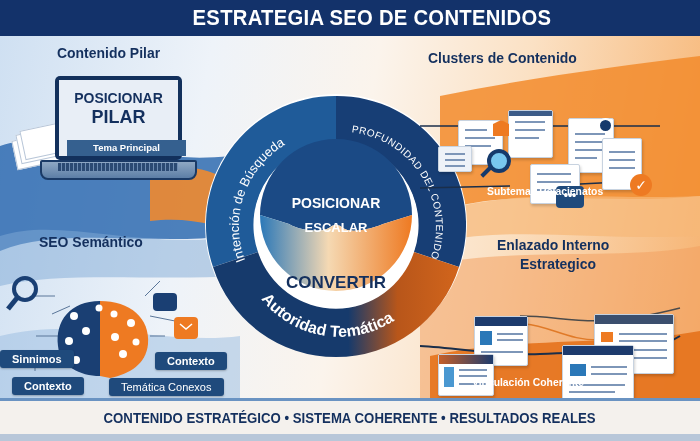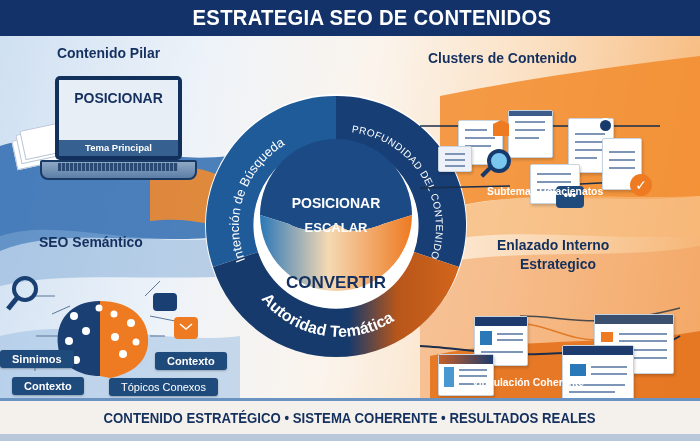--- a/index.html
+++ b/index.html
@@ -15,21 +15,21 @@
   .wave { position: absolute; }
 
   .sec-title { position: absolute; color: #14305e; font-weight: 700; font-size: 15.5px; white-space: nowrap; transform: scaleX(0.9); transform-origin: left center; }
   .sub-label { position: absolute; font-weight: 700; font-size: 11.5px; white-space: nowrap; transform: scaleX(0.9); transform-origin: left center; }
 
   
   .laptop-screen { position: absolute; left: 55px; top: 40px; width: 127px; height: 84px; background: #12305c; border-radius: 5px; padding: 4px; }
   .laptop-inner { width: 100%; height: 100%; background: #e8eef6; position: relative; }
   .laptop-inner .t1 { position: absolute; top: 10px; width: 100%; text-align: center; font-weight: 700; color: #14305e; font-size: 14px; }
   .laptop-inner .t2 { position: absolute; top: 27px; width: 100%; text-align: center; font-weight: 700; color: #14305e; font-size: 18px; }
-  .laptop-inner .bar { position: absolute; bottom: 0; left: 0; width: 100%; height: 16px; background: #35608f; color: #fff; font-size: 9.5px; font-weight: 700; text-align: center; line-height: 16px; }
+  .laptop-inner .bar { position: absolute; bottom: 0; left: 8px; width: 100%; height: 16px; background: #35608f; color: #fff; font-size: 9.5px; font-weight: 700; text-align: center; line-height: 16px; }
   .laptop-base { position: absolute; left: 40px; top: 124px; width: 157px; height: 20px; background: linear-gradient(#8fa8c4, #5c7ea6); border-radius: 2px 2px 8px 8px; border: 2px solid #1a3a66; }
   .laptop-keys { position: absolute; left: 58px; top: 127px; width: 120px; height: 8px; background: repeating-linear-gradient(90deg, #2b4a73 0 3px, #6d8cb2 3px 4px); }
   .papers { position: absolute; left: 14px; top: 90px; width: 52px; height: 40px; }
   .paper { position: absolute; width: 44px; height: 30px; background: #fff; border: 1px solid #b8c6d8; transform: rotate(-12deg); }
 
   
   .circle-wrap { position: absolute; left: 203px; top: 56px; width: 266px; height: 266px; }
 
   
   .doc { position: absolute; background: #fff; border: 1px solid #c8d3e0; border-radius: 2px; box-shadow: 1px 2px 3px rgba(0,0,0,0.18); }
@@ -64,20 +64,21 @@
 
   <div class="sec-title" style="left:57px;top:8px;">Contenido Pilar</div>
   <div class="papers">
     <div class="paper" style="left:0;top:10px"></div>
     <div class="paper" style="left:4px;top:4px"></div>
     <div class="paper" style="left:8px;top:0"></div>
   </div>
   <div class="laptop-screen">
     <div class="laptop-inner">
       <div class="t1">POSICIONAR</div>
+      <div class="t2">PILAR</div>
       <div class="bar">Tema Principal</div>
     </div>
   </div>
   <div class="laptop-base"></div>
   <div class="laptop-keys"></div>
 
   <svg class="circle-wrap" viewBox="0 0 266 266">
     <defs>
       <linearGradient id="innerBottom" x1="0" y1="0" x2="1" y2="0">
         <stop offset="0" stop-color="#2b78b8"></stop>
@@ -190,21 +191,21 @@
         <circle cx="123" cy="98" r="4"></circle>
     </g>
     <circle cx="25" cy="33" r="11" fill="none" stroke="#1a3f73" stroke-width="4"></circle>
     <path d="M17 42 L 8 53" stroke="#1a3f73" stroke-width="5"></path>
     <rect x="153" y="37" width="24" height="18" rx="4" fill="#1a3f73"></rect>
     <rect x="174" y="61" width="24" height="22" rx="4" fill="#ee7a22"></rect>
     <path d="M180 68 L 186 73 L 192 68" stroke="#fff" stroke-width="1.5" fill="none"></path>
   </svg>
   <div class="chip" style="left:0;top:314px;">Sinnimos</div>
   <div class="chip" style="left:12px;top:341px;">Contexto</div>
-  <div class="chip" style="left:109px;top:342px;font-weight:400;">Tópicos Conexos</div>
+  <div class="chip" style="left:109px;top:342px;font-weight:400;">Temática Conexos</div>
   <div class="chip" style="left:155px;top:316px;">Contexto</div>
 
   <div class="sec-title" style="left:497px;top:200px;">Enlazado Interno</div>
   <div class="sec-title" style="left:520px;top:219px;">Estrategico</div>
   <svg class="wave" style="left:420px;top:260px" width="280" height="80">
     <path d="M0 50 C 40 52, 80 60, 120 58 C 180 55, 230 60, 260 40" stroke="#1a2e4a" stroke-width="2" fill="none"></path>
     <path d="M100 20 C 150 20, 170 35, 260 12" stroke="#4b4b4b" stroke-width="1.5" fill="none"></path>
     <path d="M105 28 C 130 30, 150 45, 180 44" stroke="#e07a28" stroke-width="1.5" fill="none"></path>
   </svg>
   <div class="doc" style="left:474px;top:280px;width:54px;height:50px">

